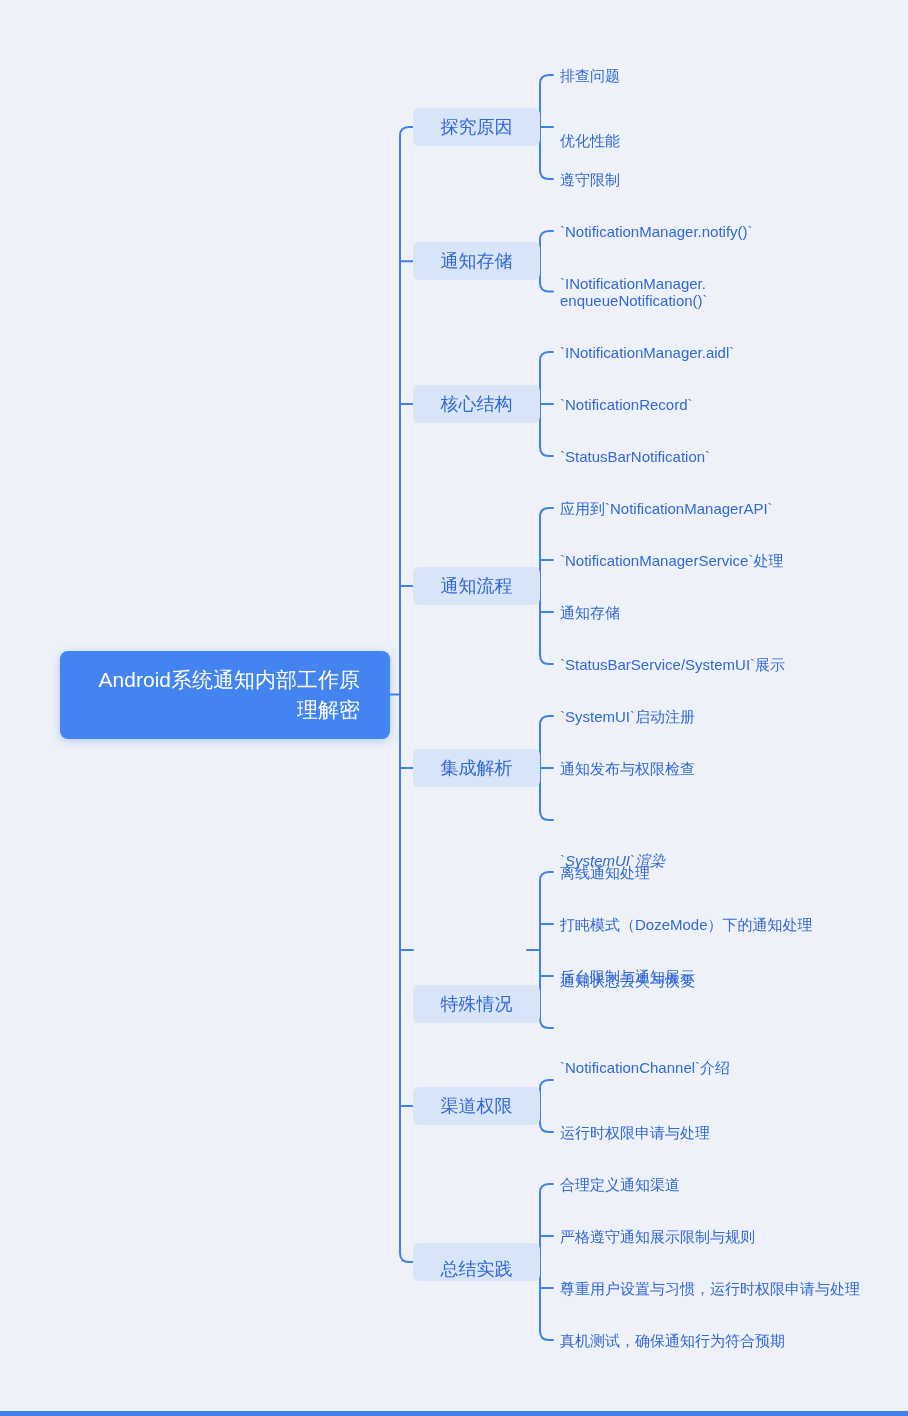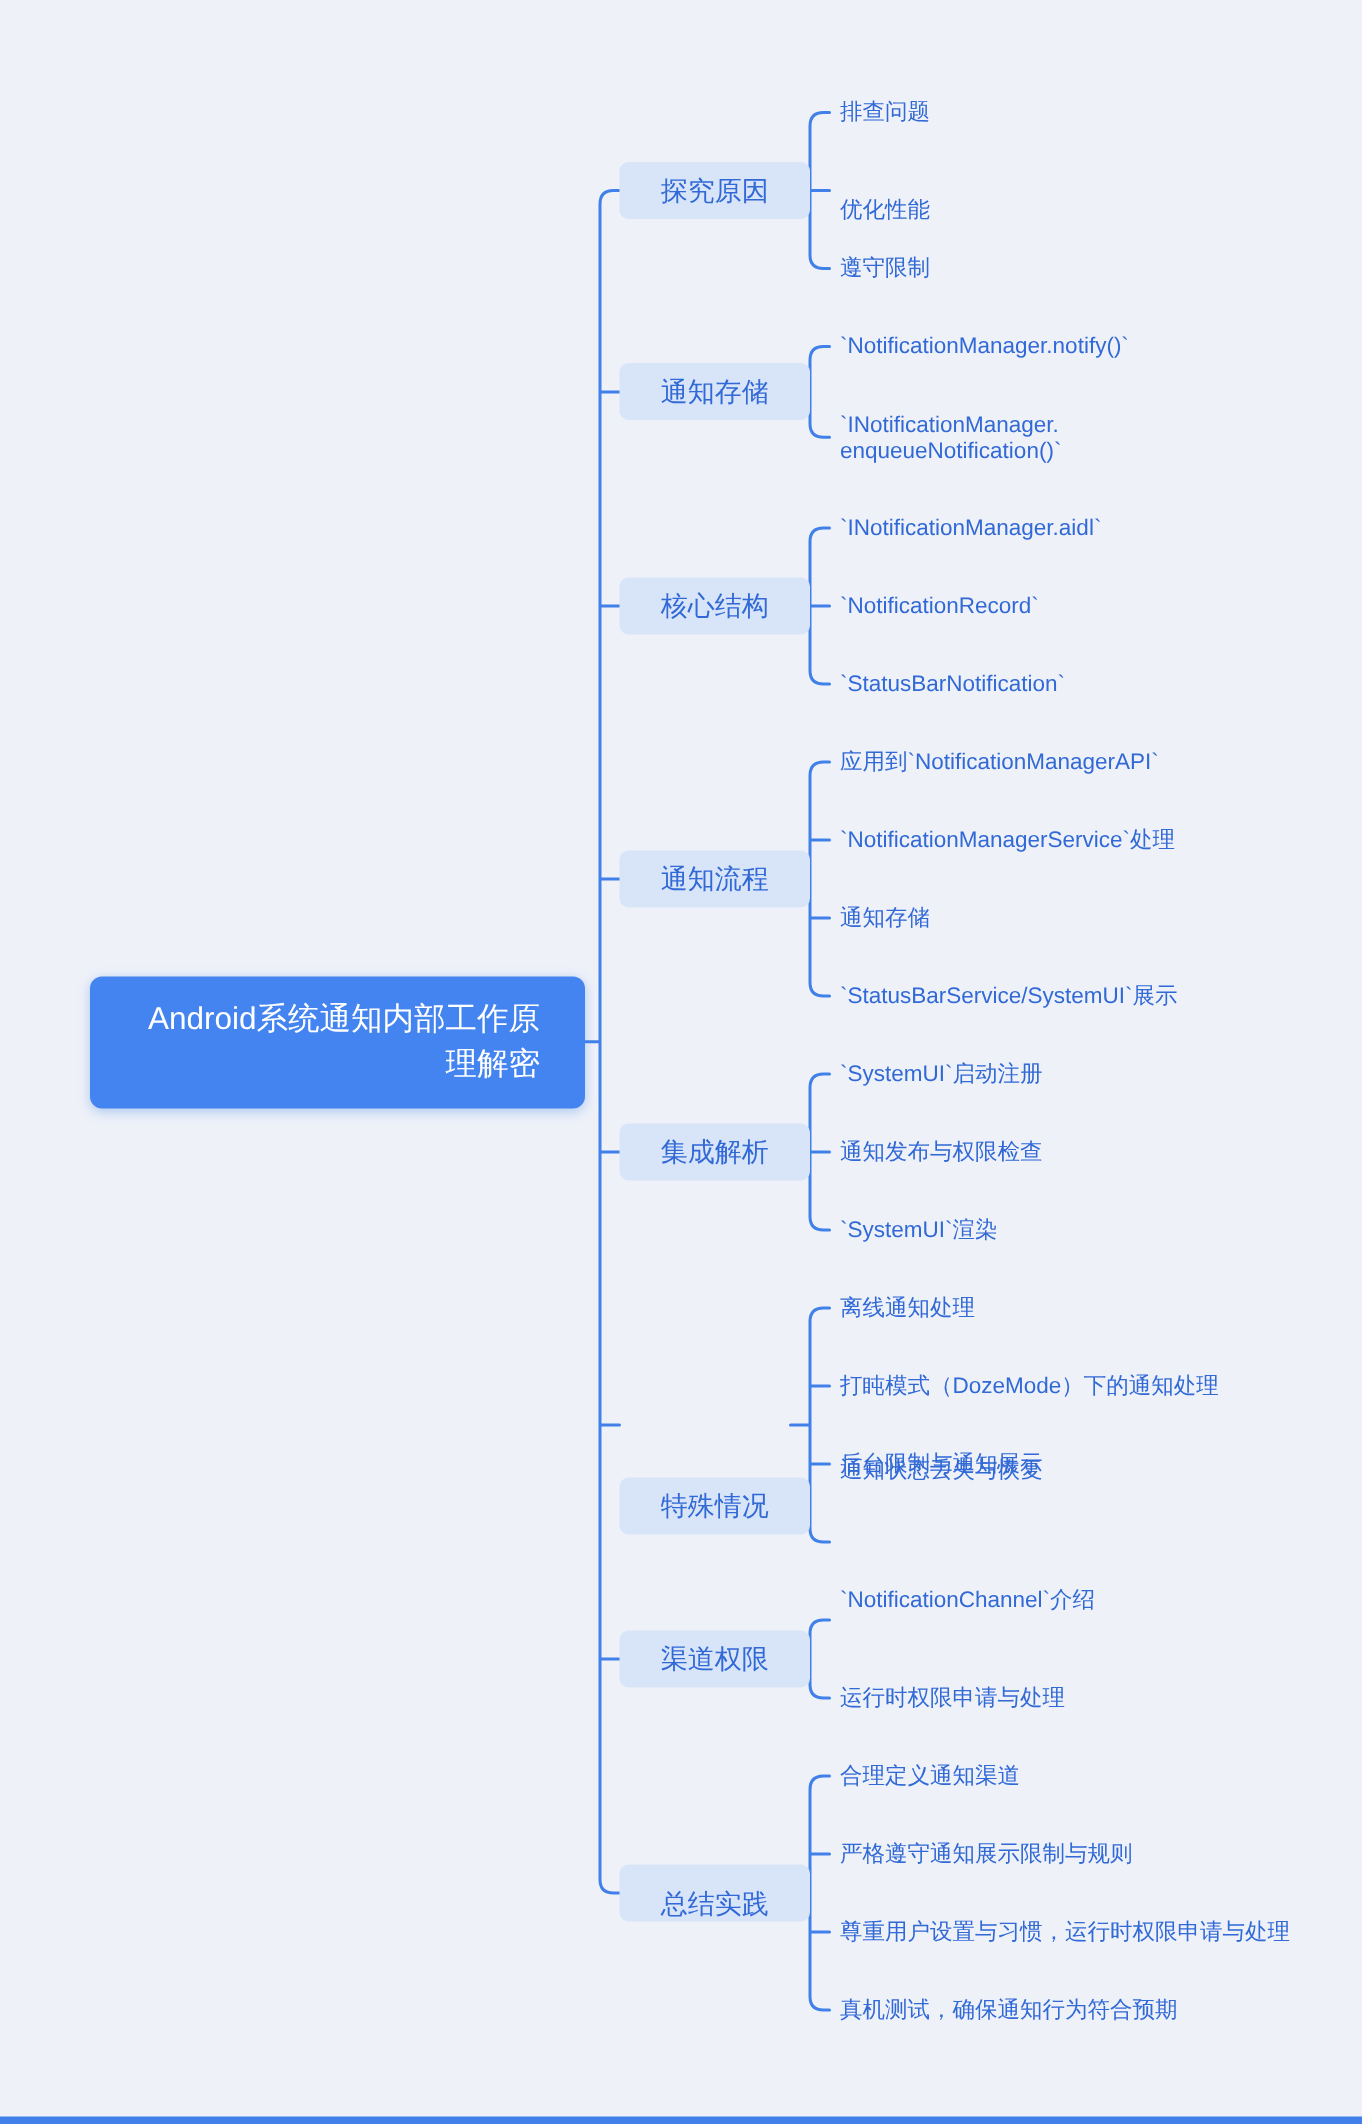--- a/index.html
+++ b/index.html
@@ -103,21 +103,21 @@
     </div>
     <div class="child-node" style="top: 508px;">应用到`NotificationManagerAPI`</div>
     <div class="child-node" style="top: 560px;">`NotificationManagerService`处理</div>
     <div class="child-node" style="top: 612px;">通知存储</div>
     <div class="child-node" style="top: 664px;">`StatusBarService/SystemUI`展示</div>
     <div class="branch-node" style="top: 586px;">
       <span>通知流程</span>
     </div>
     <div class="child-node" style="top: 716px;">`SystemUI`启动注册</div>
     <div class="child-node" style="top: 768px;">通知发布与权限检查</div>
-    <div class="child-node" style="top: 820px;">`SystemUI`渲染</div>
+    <div class="child-node" style="top: 860px; font-style: italic;">`SystemUI`渲染</div>
     <div class="branch-node" style="top: 768px;">
       <span>集成解析</span>
     </div>
     <div class="child-node" style="top: 872px;">离线通知处理</div>
     <div class="child-node" style="top: 924px;">打盹模式（DozeMode）下的通知处理</div>
     <div class="child-node" style="top: 976px;">后台限制与通知展示</div>
     <div class="child-node" style="top: 980px;">通知状态丢失与恢复</div>
     <div class="branch-node" style="top: 1004px;">
       <span>特殊情况</span>
     </div>

